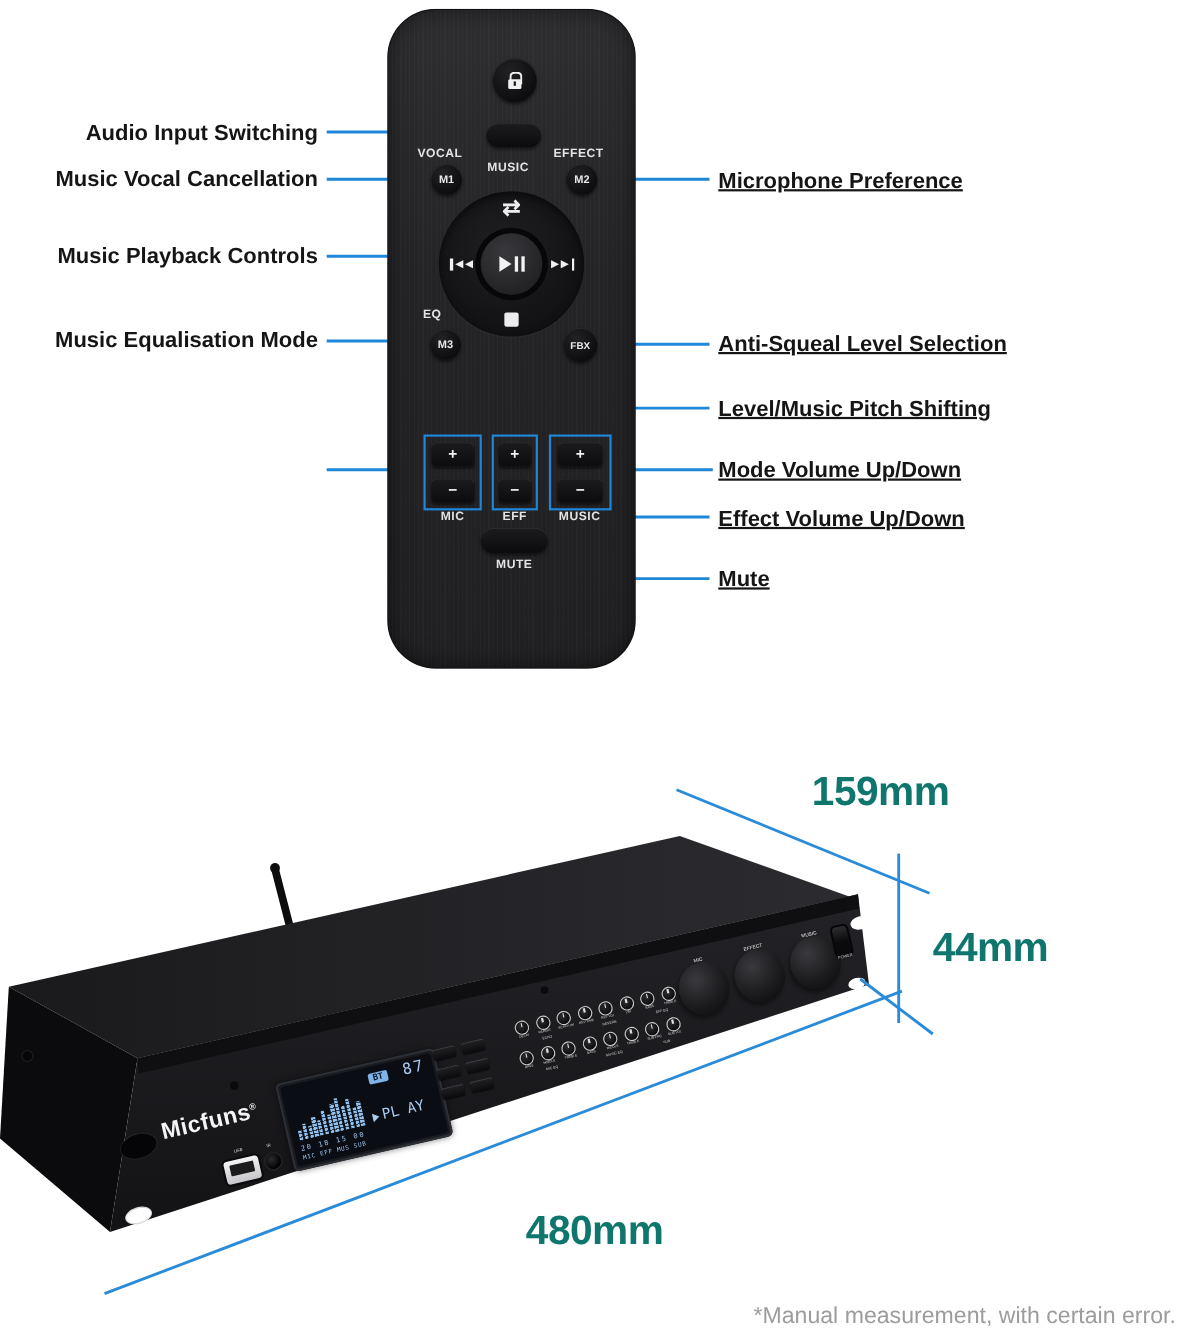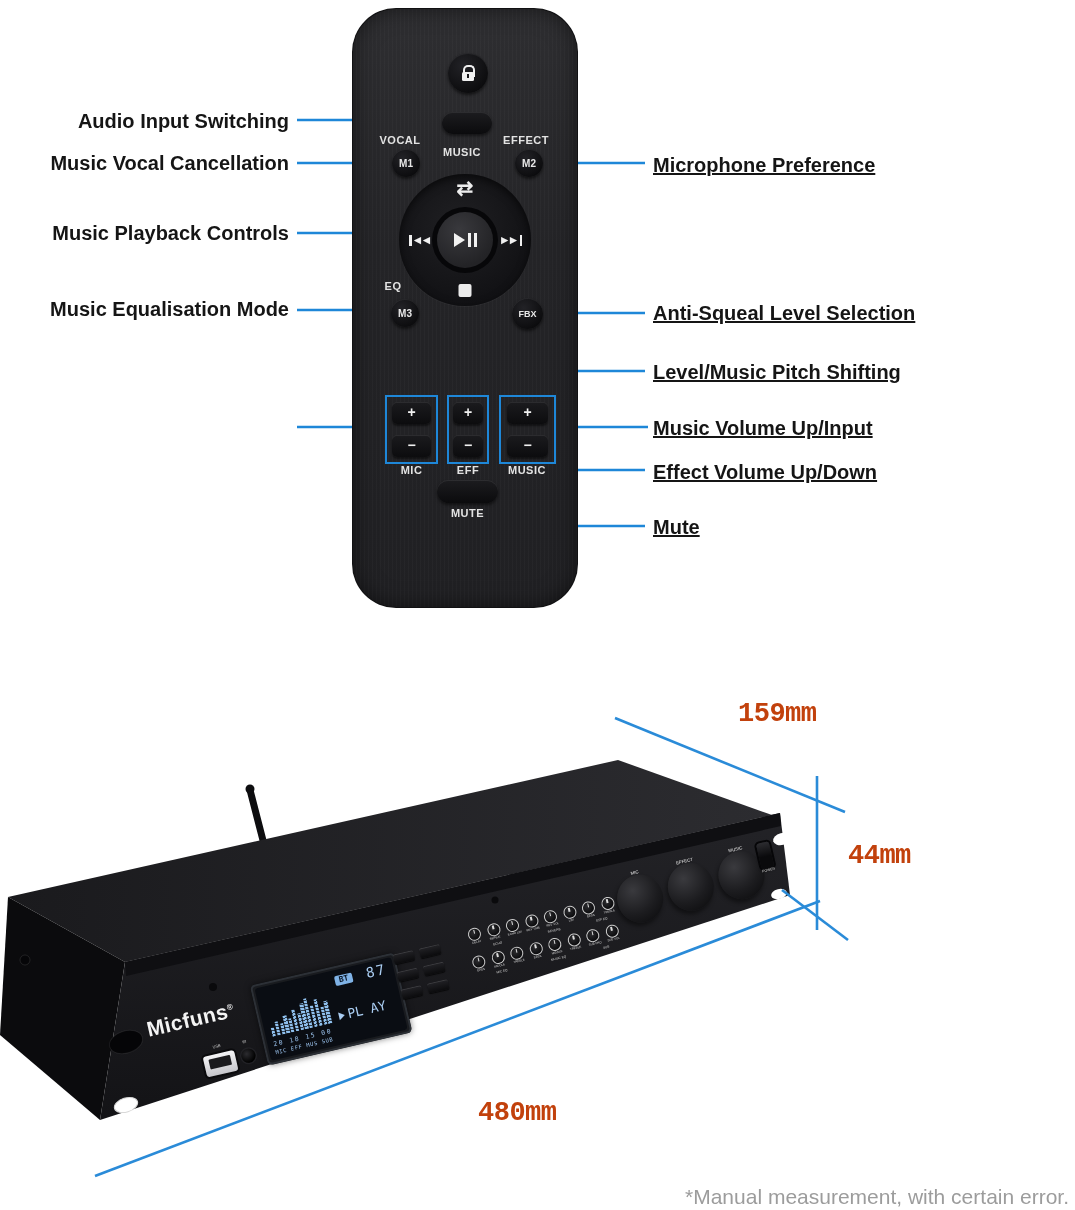--- a/index.html
+++ b/index.html
@@ -12,22 +12,22 @@
 
   
   .callout{position:absolute;font-weight:bold;font-size:20px;line-height:26px;
            color:#151515;white-space:nowrap;z-index:4;}
   .callout.left{right:786px;text-align:right;}
   .callout.right{left:653px;text-align:left;text-decoration:underline;}
   .cl0{top:108px}.cl1{top:150px}.cl2{top:220px}.cl3{top:296px}.cl4{top:413px}
   .cr0{top:152px}.cr1{top:300px}.cr2{top:359px}.cr3{top:415px}.cr4{top:459px}.cr5{top:514px}
 
   
-  .dim{position:absolute;font-weight:bold;font-size:27px;color:#c2410c;
-       letter-spacing:-0.5px;z-index:4;font-family:Liberation Mono, monospace;}
+  .dim{position:absolute;font-weight:bold;font-size:37px;color:#0f766e;
+       letter-spacing:-0.5px;z-index:4;}
   .dim-w{left:738px;top:699px}
   .dim-h{left:848px;top:841px}
   .dim-l{left:478px;top:1098px}
   .footnote{position:absolute;right:6px;top:1185px;font-size:21px;color:#9c9c9c;z-index:4;}
 
   
   .remote{position:absolute;left:352px;top:8px;width:226px;height:600px;z-index:2;
     border-radius:44px;
     background:
       repeating-linear-gradient(90deg,rgba(255,255,255,.025) 0 1px,rgba(0,0,0,0) 1px 4px),
@@ -239,21 +239,21 @@
     </g>
   </svg>
 
   <div class="callout left cl0">Audio Input Switching</div>
   <div class="callout left cl1">Music Vocal Cancellation</div>
   <div class="callout left cl3">Music Equalisation Mode</div>
   <div class="callout left cl2">Music Playback Controls</div>
   <div class="callout right cr0">Microphone Preference</div>
   <div class="callout right cr1">Anti-Squeal Level Selection</div>
   <div class="callout right cr2">Level/Music Pitch Shifting</div>
-  <div class="callout right cr3">Music Volume Up/Input</div>
+  <div class="callout right cr3">Mode Volume Up/Down</div>
   <div class="callout right cr4">Effect Volume Up/Down</div>
   <div class="callout right cr5">Mute</div>
 
   <div class="remote">
     <div class="circle-btn btn-lock">
       <span class="lock-icon"></span>
     </div>
     <div class="pill pill-input"></div>
     <div class="r-label lbl-vocal">VOCAL</div>
     <div class="r-label lbl-input">MUSIC</div>

